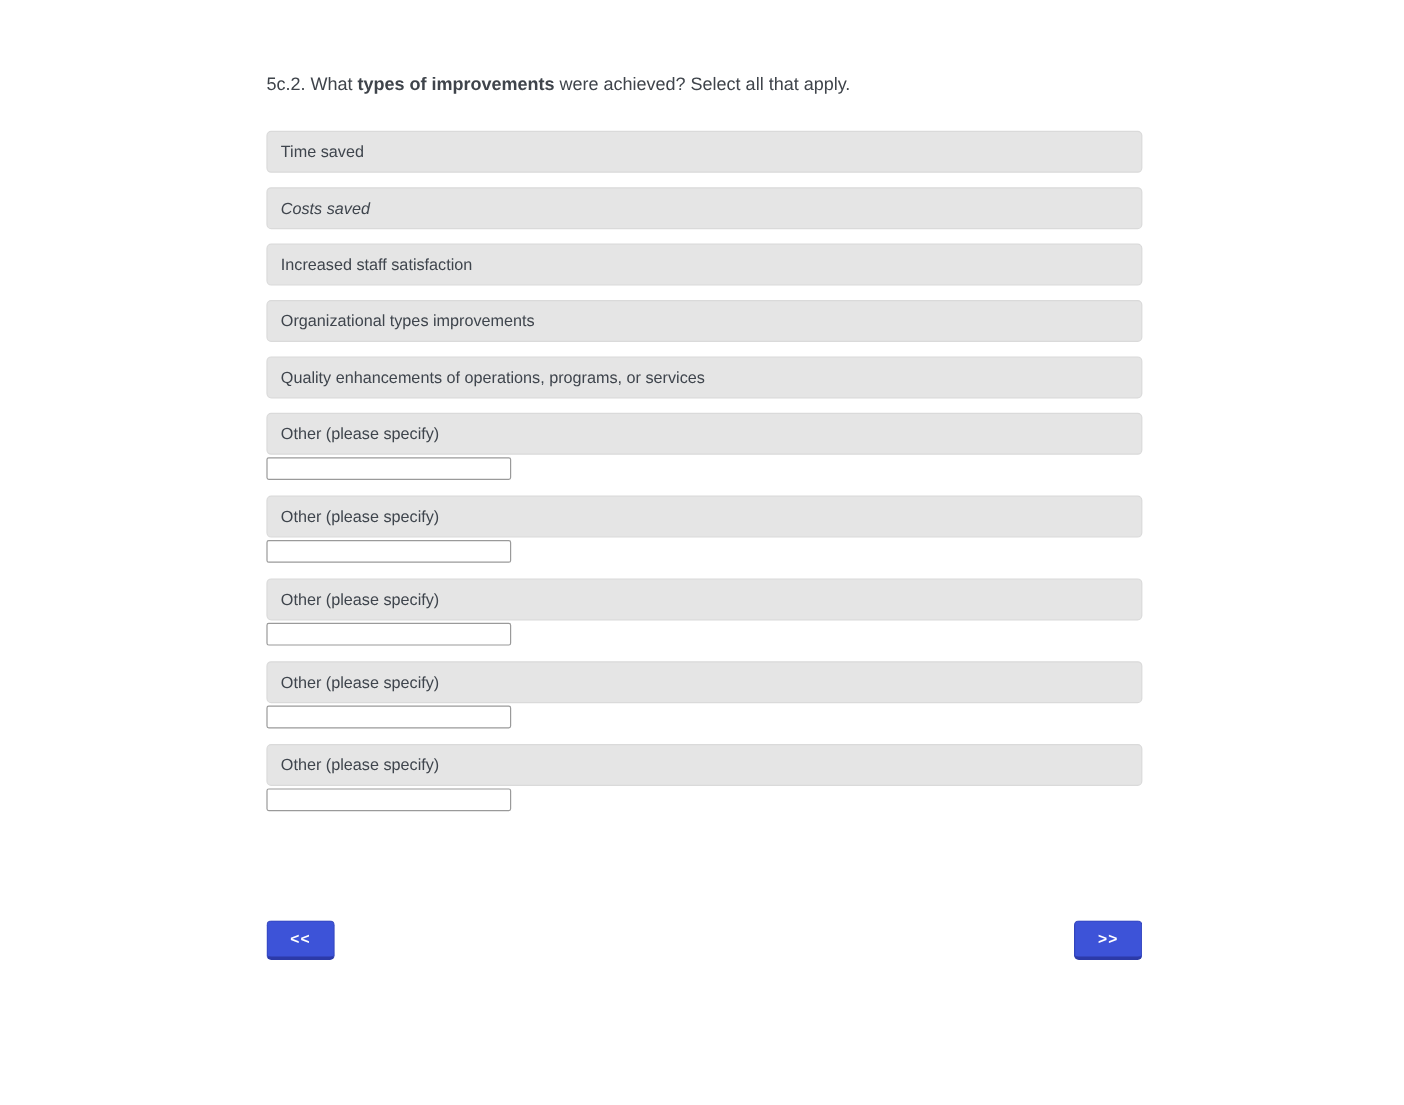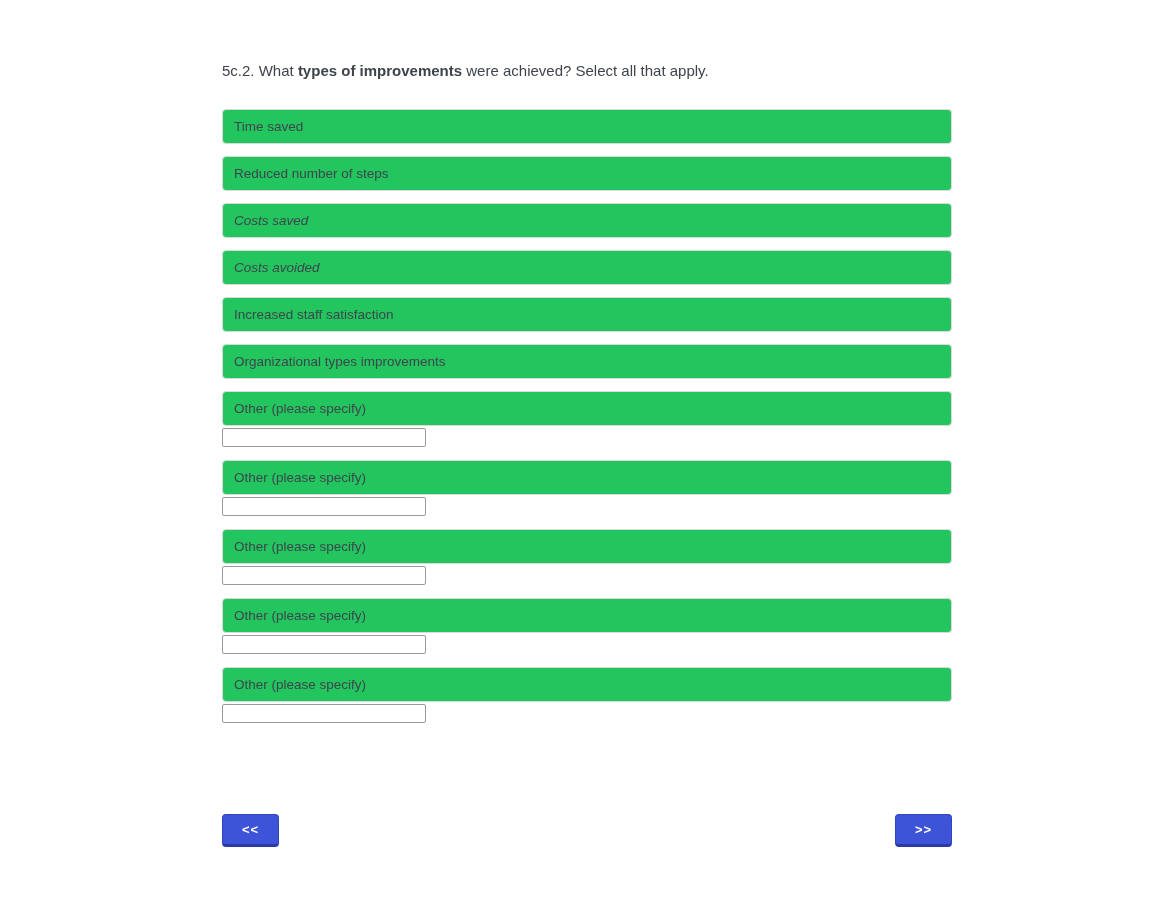--- a/index.html
+++ b/index.html
@@ -28,21 +28,21 @@
     color: #3f444b;
     font-weight: normal;
     margin: 0 0 29px 0;
   }
   .question-title b { font-weight: bold; }
   .options-list { width: 730px; }
   .option-group { margin: 0; }
   .option {
     width: 730px;
     height: 35px;
-    background: #22c55e;
+    background: #e5e5e5;
     border: 1px solid #dadada;
     border-radius: 4px;
     display: flex;
     align-items: center;
     padding: 0 11px;
     margin-bottom: 12px;
     cursor: pointer;
   }
   .option-label {
     font-size: 13.5px;
@@ -98,42 +98,37 @@
 
     <h1 class="question-title"><span>5c.2. What </span><b>types of improvements</b><span> were achieved? Select all that apply.</span></h1>
 
     <div class="options-list">
         <div class="option-group">
           <div class="option">
             <span class="option-label">Time saved</span>
           </div>
         </div>
         <div class="option-group">
-          <div class="option">
-            <span class="option-label">Reduced number of steps</span>
-          </div>
-        </div>
-        <div class="option-group">
           <div class="option styled">
             <span class="option-label">Costs saved</span>
-          </div>
-        </div>
-        <div class="option-group">
-          <div class="option styled">
-            <span class="option-label">Costs avoided</span>
           </div>
         </div>
         <div class="option-group">
           <div class="option">
             <span class="option-label">Increased staff satisfaction</span>
           </div>
         </div>
         <div class="option-group">
           <div class="option">
             <span class="option-label">Organizational types improvements</span>
+          </div>
+        </div>
+        <div class="option-group">
+          <div class="option">
+            <span class="option-label">Quality enhancements of operations, programs, or services</span>
           </div>
         </div>
         <div class="option-group has-input">
           <div class="option">
             <span class="option-label">Other (please specify)</span>
           </div>
           <input type="text" class="other-input" style="">
         </div>
         <div class="option-group has-input">
           <div class="option">

